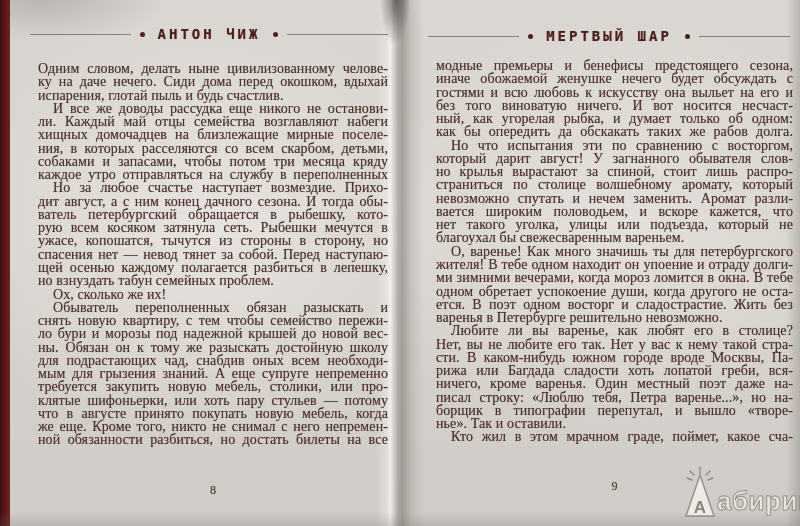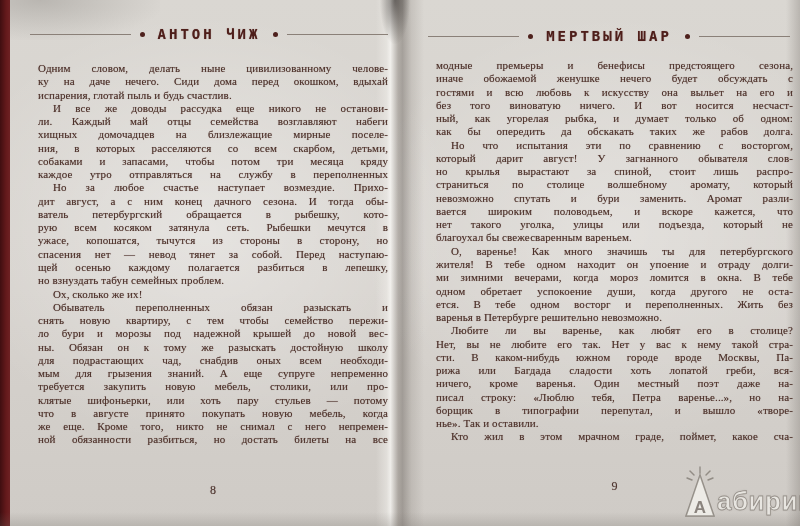--- a/index.html
+++ b/index.html
@@ -37,21 +37,21 @@
     font-size:14px;letter-spacing:3px;
     text-shadow:0 0 0.8px rgba(78,30,26,0.6);
   }
   .running-head .rule{flex:1;height:1px;background:#8a8078;}
   .running-head .dot{width:5px;height:5px;border-radius:50%;background:#4e211d;margin:0 9px;flex:0 0 auto;}
   .running-head .head-label{flex:0 0 auto;padding:0 4px;white-space:nowrap;}
   .head-left{left:30px;top:26px;width:358px;}
   .head-right{left:428px;top:28px;width:362px;}
 
   .page-text{
-    position:absolute;color:#4e322b;font-size:11px;line-height:13.27px;
+    position:absolute;color:#4e322b;font-size:14px;line-height:13.27px;
     letter-spacing:0.1px;
     text-shadow:0 0 0.7px rgba(79,51,44,0.55);
   }
   .text-left{left:38px;top:62px;width:350px;}
   .text-right{left:436px;top:59px;width:357px;}
   .paragraph{margin:0;}
   .pline{text-align:justify;text-align-last:justify;}
   .pline.endline{text-align-last:left;}
   .pline.indent{text-indent:15px;}
 
@@ -152,31 +152,31 @@
         <div class="pline">гостями и всю любовь к искусству она выльет на его и</div>
         <div class="pline">без того виноватую ничего. И вот носится несчаст-</div>
         <div class="pline">ный, как угорелая рыбка, и думает только об одном:</div>
         <div class="pline">как бы опередить да обскакать таких же рабов долга.</div>
       </div>
       <div class="paragraph">
         <div class="pline indent">Но что испытания эти по сравнению с восторгом,</div>
         <div class="pline">который дарит август! У загнанного обывателя слов-</div>
         <div class="pline">но крылья вырастают за спиной, стоит лишь распро-</div>
         <div class="pline">страниться по столице волшебному аромату, который</div>
-        <div class="pline">невозможно спутать и бури заменить. Аромат разли-</div>
+        <div class="pline">невозможно спутать и нечем заменить. Аромат разли-</div>
         <div class="pline">вается широким половодьем, и вскоре кажется, что</div>
         <div class="pline">нет такого уголка, улицы или подъезда, который не</div>
         <div class="pline endline">благоухал бы свежесваренным вареньем.</div>
       </div>
       <div class="paragraph">
         <div class="pline indent">О, варенье! Как много значишь ты для петербургского</div>
         <div class="pline">жителя! В тебе одном находит он упоение и отраду долги-</div>
         <div class="pline">ми зимними вечерами, когда мороз ломится в окна. В тебе</div>
         <div class="pline">одном обретает успокоение души, когда другого не оста-</div>
-        <div class="pline">ется. В тебе одном восторг и переполненных. Жить без</div>
+        <div class="pline">ется. В поэт одном восторг и сладострастие. Жить без</div>
         <div class="pline endline">варенья в Петербурге решительно невозможно.</div>
       </div>
       <div class="paragraph">
         <div class="pline indent">Любите ли вы варенье, как любят его в столице?</div>
         <div class="pline">Нет, вы не любите его так. Нет у вас к нему такой стра-</div>
         <div class="pline">сти. В каком-нибудь южном городе вроде Москвы, Па-</div>
         <div class="pline">рижа или Багдада сладости хоть лопатой греби, вся-</div>
         <div class="pline">ничего, кроме варенья. Один местный поэт даже на-</div>
         <div class="pline">писал строку: «Люблю тебя, Петра варенье...», но на-</div>
         <div class="pline">борщик в типографии перепутал, и вышло «творе-</div>

